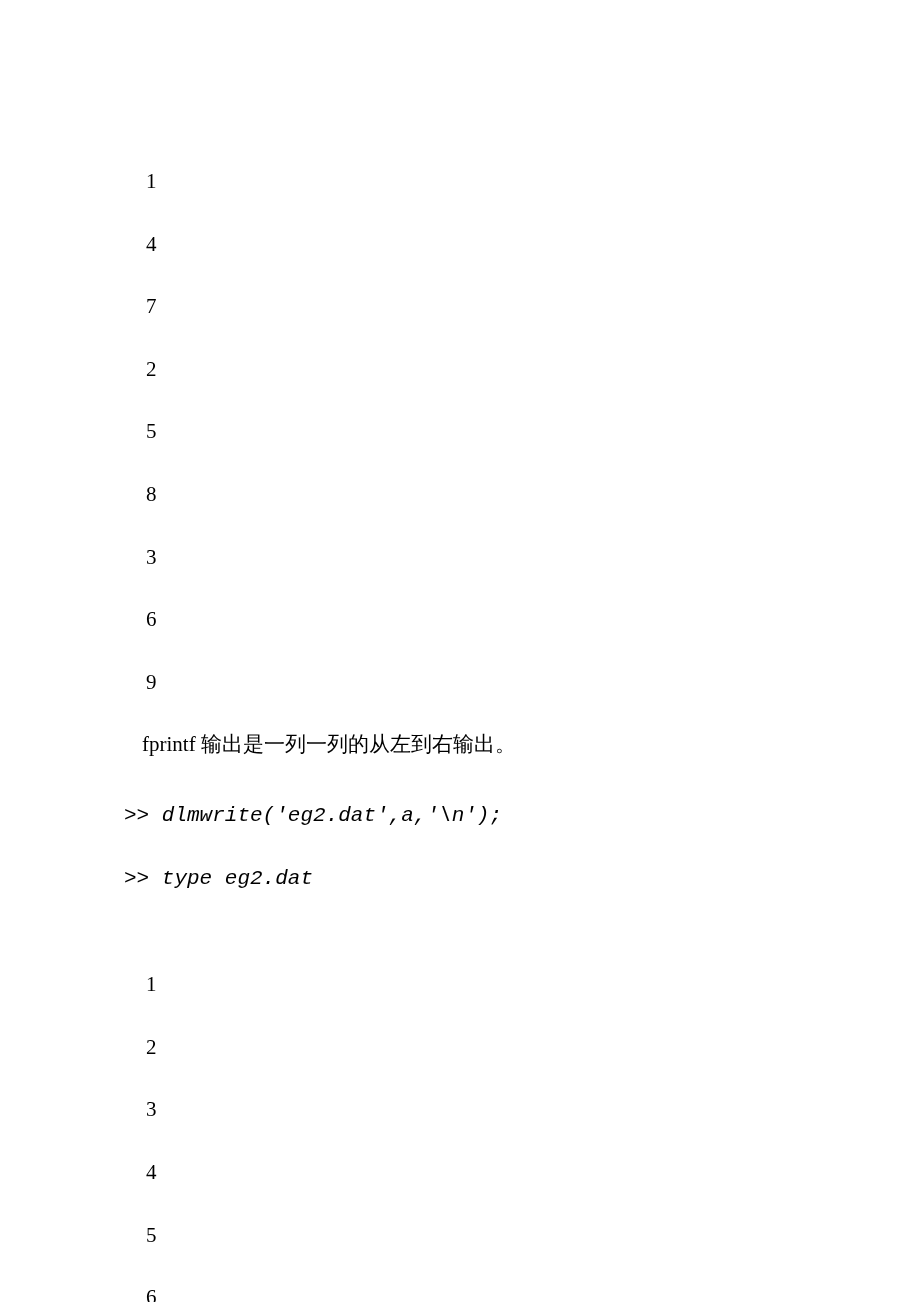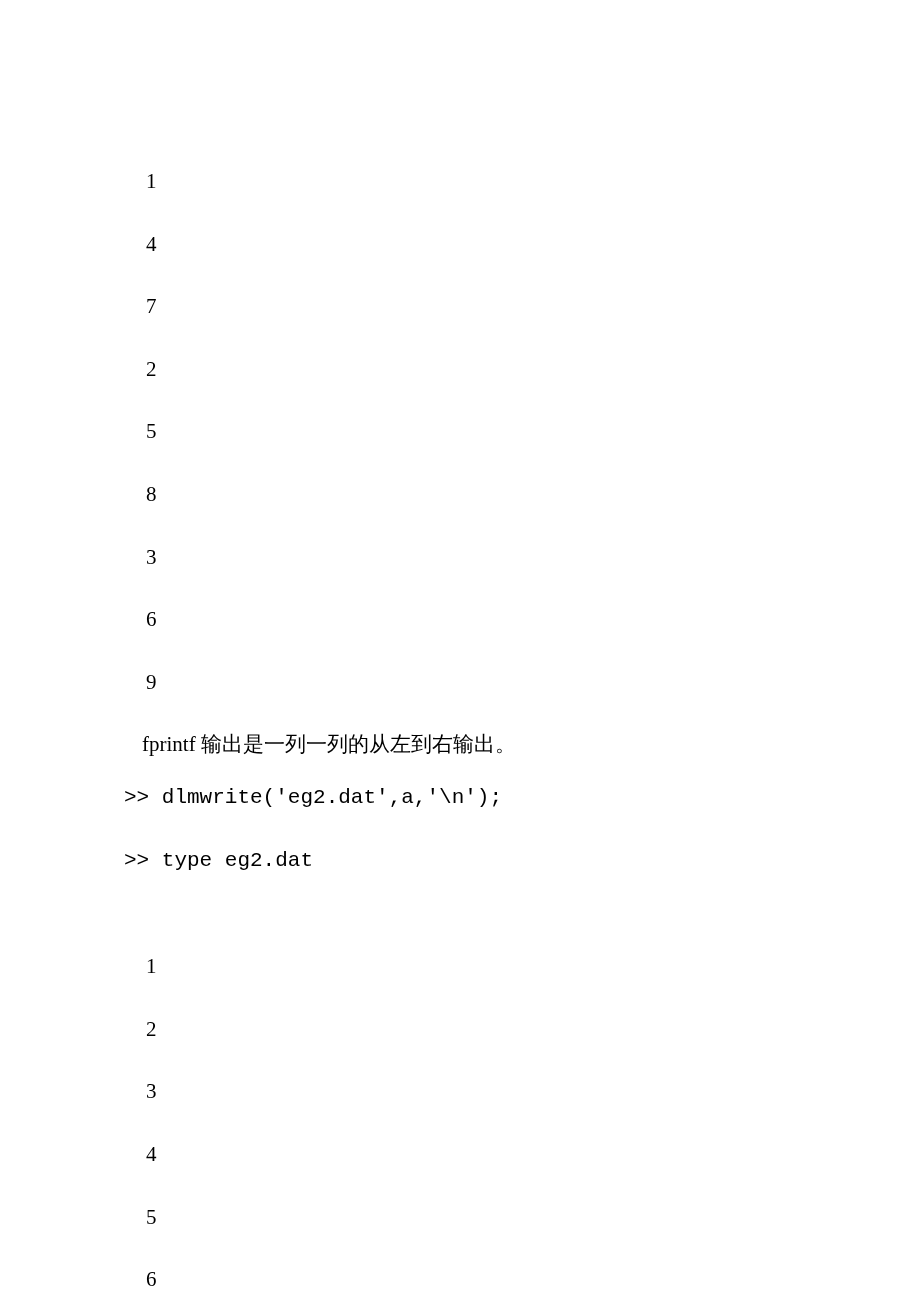--- a/index.html
+++ b/index.html
@@ -18,23 +18,24 @@
       padding-top: 165px;
       padding-left: 146px;
     }
     .line {
       margin-bottom: 29px;
     }
     .prompt-line {
       margin-left: -22px;
       margin-bottom: 29px;
       font-family: "Courier New", monospace;
+      font-style: italic;
     }
     .text-line {
-      margin-bottom: 19px;
+      margin-bottom: 37px;
       margin-left: -4px;
     }
     .spacer2 {
       height: 44px;
     }
   </style>
 </head>
 <body>
 
 <div class="line">1</div>

